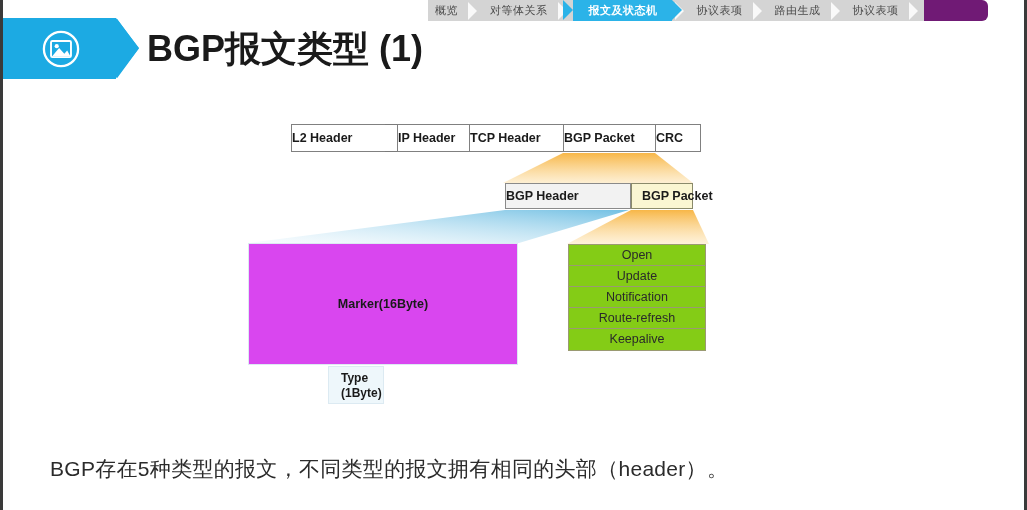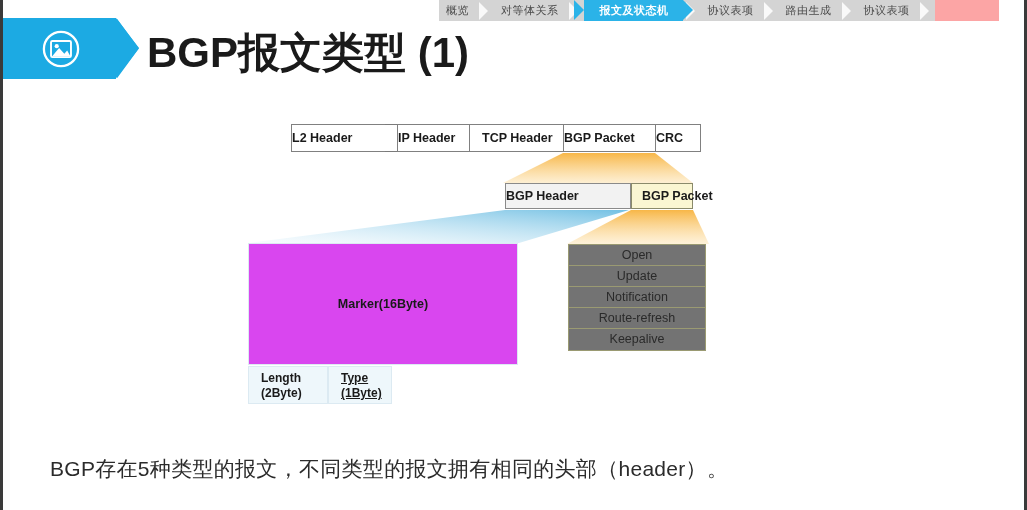--- a/index.html
+++ b/index.html
@@ -19,25 +19,26 @@
     background: #ffffff;
     border-left: 3px solid #3a3a3a;
     border-right: 3px solid #3a3a3a;
     box-sizing: border-box;
     overflow: hidden;
   }
 
   
   .breadcrumb {
     position: absolute;
-    left: 436px; top: 0px;
+    left: 425px; top: 0px;
     width: 560px; height: 21px;
-    background: #fca5a5;
+    background: #701a75;
     display: flex;
     align-items: stretch;
+    border-radius: 6px;
   }
   .crumb {
     position: relative;
     display: flex;
     align-items: center;
     justify-content: center;
     font-size: 11px;
     color: #4a4a4a;
     padding: 0 7px;
     white-space: nowrap;
@@ -109,21 +110,21 @@
     width: 30px; height: 61px;
   }
   .logo-icon {
     position: absolute;
     left: 39px; top: 30px;
     width: 38px; height: 38px;
   }
   .slide-title {
     position: absolute;
     left: 144px; top: 25px;
-    font-size: 42px;
+    font-size: 36px;
     font-weight: bold;
     color: #1a1a1a;
     letter-spacing: 0px;
     white-space: nowrap;
   }
 
   
   .box {
     position: absolute;
     box-sizing: border-box;
@@ -189,21 +190,21 @@
   }
   .lt-box span { display: block; }
 
   
   .type-list {
     position: absolute;
     left: 565px; top: 244px;
     width: 138px;
     border: 1px solid #9a9a72;
     box-sizing: border-box;
-    background: #737373;
+    background: #84cc16;
   }
   .type-item {
     height: 21px;
     line-height: 21px;
     text-align: center;
     font-size: 12.5px;
     color: #2a2a2a;
     border-bottom: 1px solid #9a9a72;
     box-sizing: border-box;
   }
@@ -292,45 +293,41 @@
     <polygon points="628,100 690,100 706,134 564,134" fill="url(#gradOrange2)"></polygon>
   </svg>
 
   <div class="l2-row-outer"></div>
   <div class="box frame-box" style="left:288px;width:94px;border-right:none;">
     <span>L2 Header</span>
   </div>
   <div class="box frame-box" style="left:366px;width:84px;border-right:none;margin-left:28px;">
     <span>IP Header</span>
   </div>
-  <div class="box frame-box" style="left:466px;width:94px;border-right:none;padding-left:12px;">
+  <div class="box frame-box" style="left:466px;width:94px;border-right:none;">
     <span>TCP Header</span>
   </div>
   <div class="box frame-box" style="left:560px;width:92px;border-right:none;">
     <span>BGP Packet</span>
   </div>
   <div class="box frame-box" style="left:652px;width:46px;">
     <span>CRC</span>
   </div>
 
   <div class="box hdr-box hdr-gray" style="left:502px;width:126px;">
     <span>BGP Header</span>
   </div>
   <div class="box hdr-box hdr-yellow" style="left:628px;width:62px;width:62px;">
     <span style="padding:0 10px;">BGP Packet</span>
   </div>
 
   <div class="marker-box">
     <span>Marker(16Byte)</span>
   </div>
-  <div class="lt-box" style="left:245px;width:80px;">
-    <span>Length</span>
-    <span>(2Byte)</span>
-  </div>
-  <div class="lt-box" style="left:325px;width:64px;text-decoration:underline;">
+  <div class="lt-box" style="left:325px;width:56px;">
     <span>Type</span>
     <span>(1Byte)</span>
   </div>
 
   <div class="type-list">
     <div class="type-item">Open</div>
     <div class="type-item">Update</div>
     <div class="type-item">Notification</div>
     <div class="type-item">Route-refresh</div>
     <div class="type-item">Keepalive</div>

